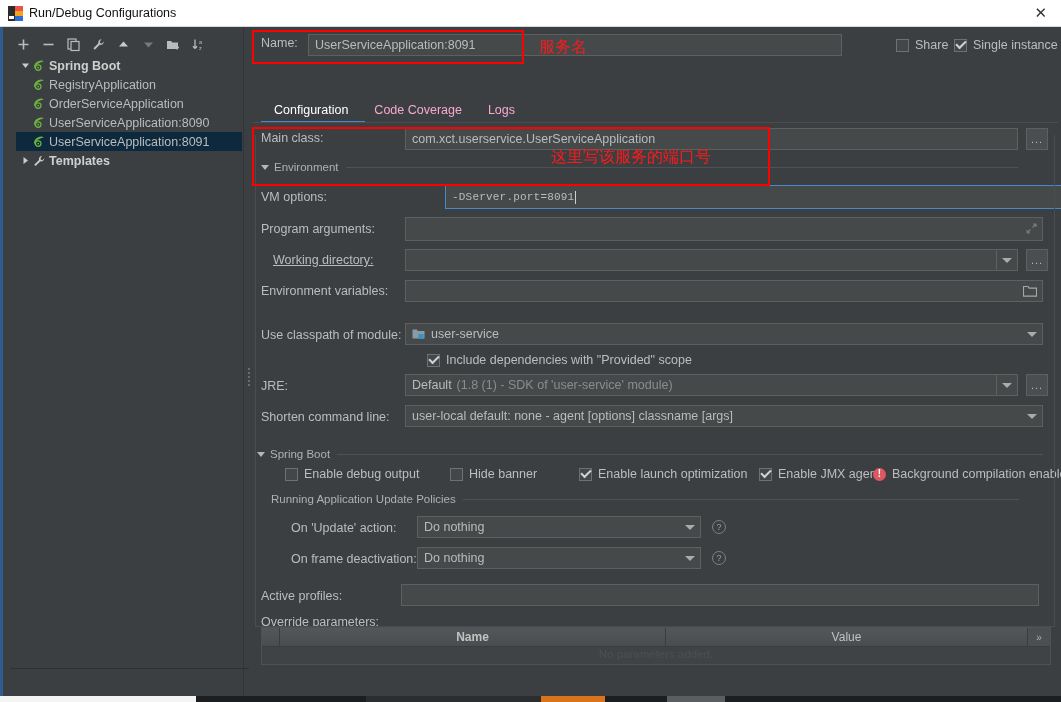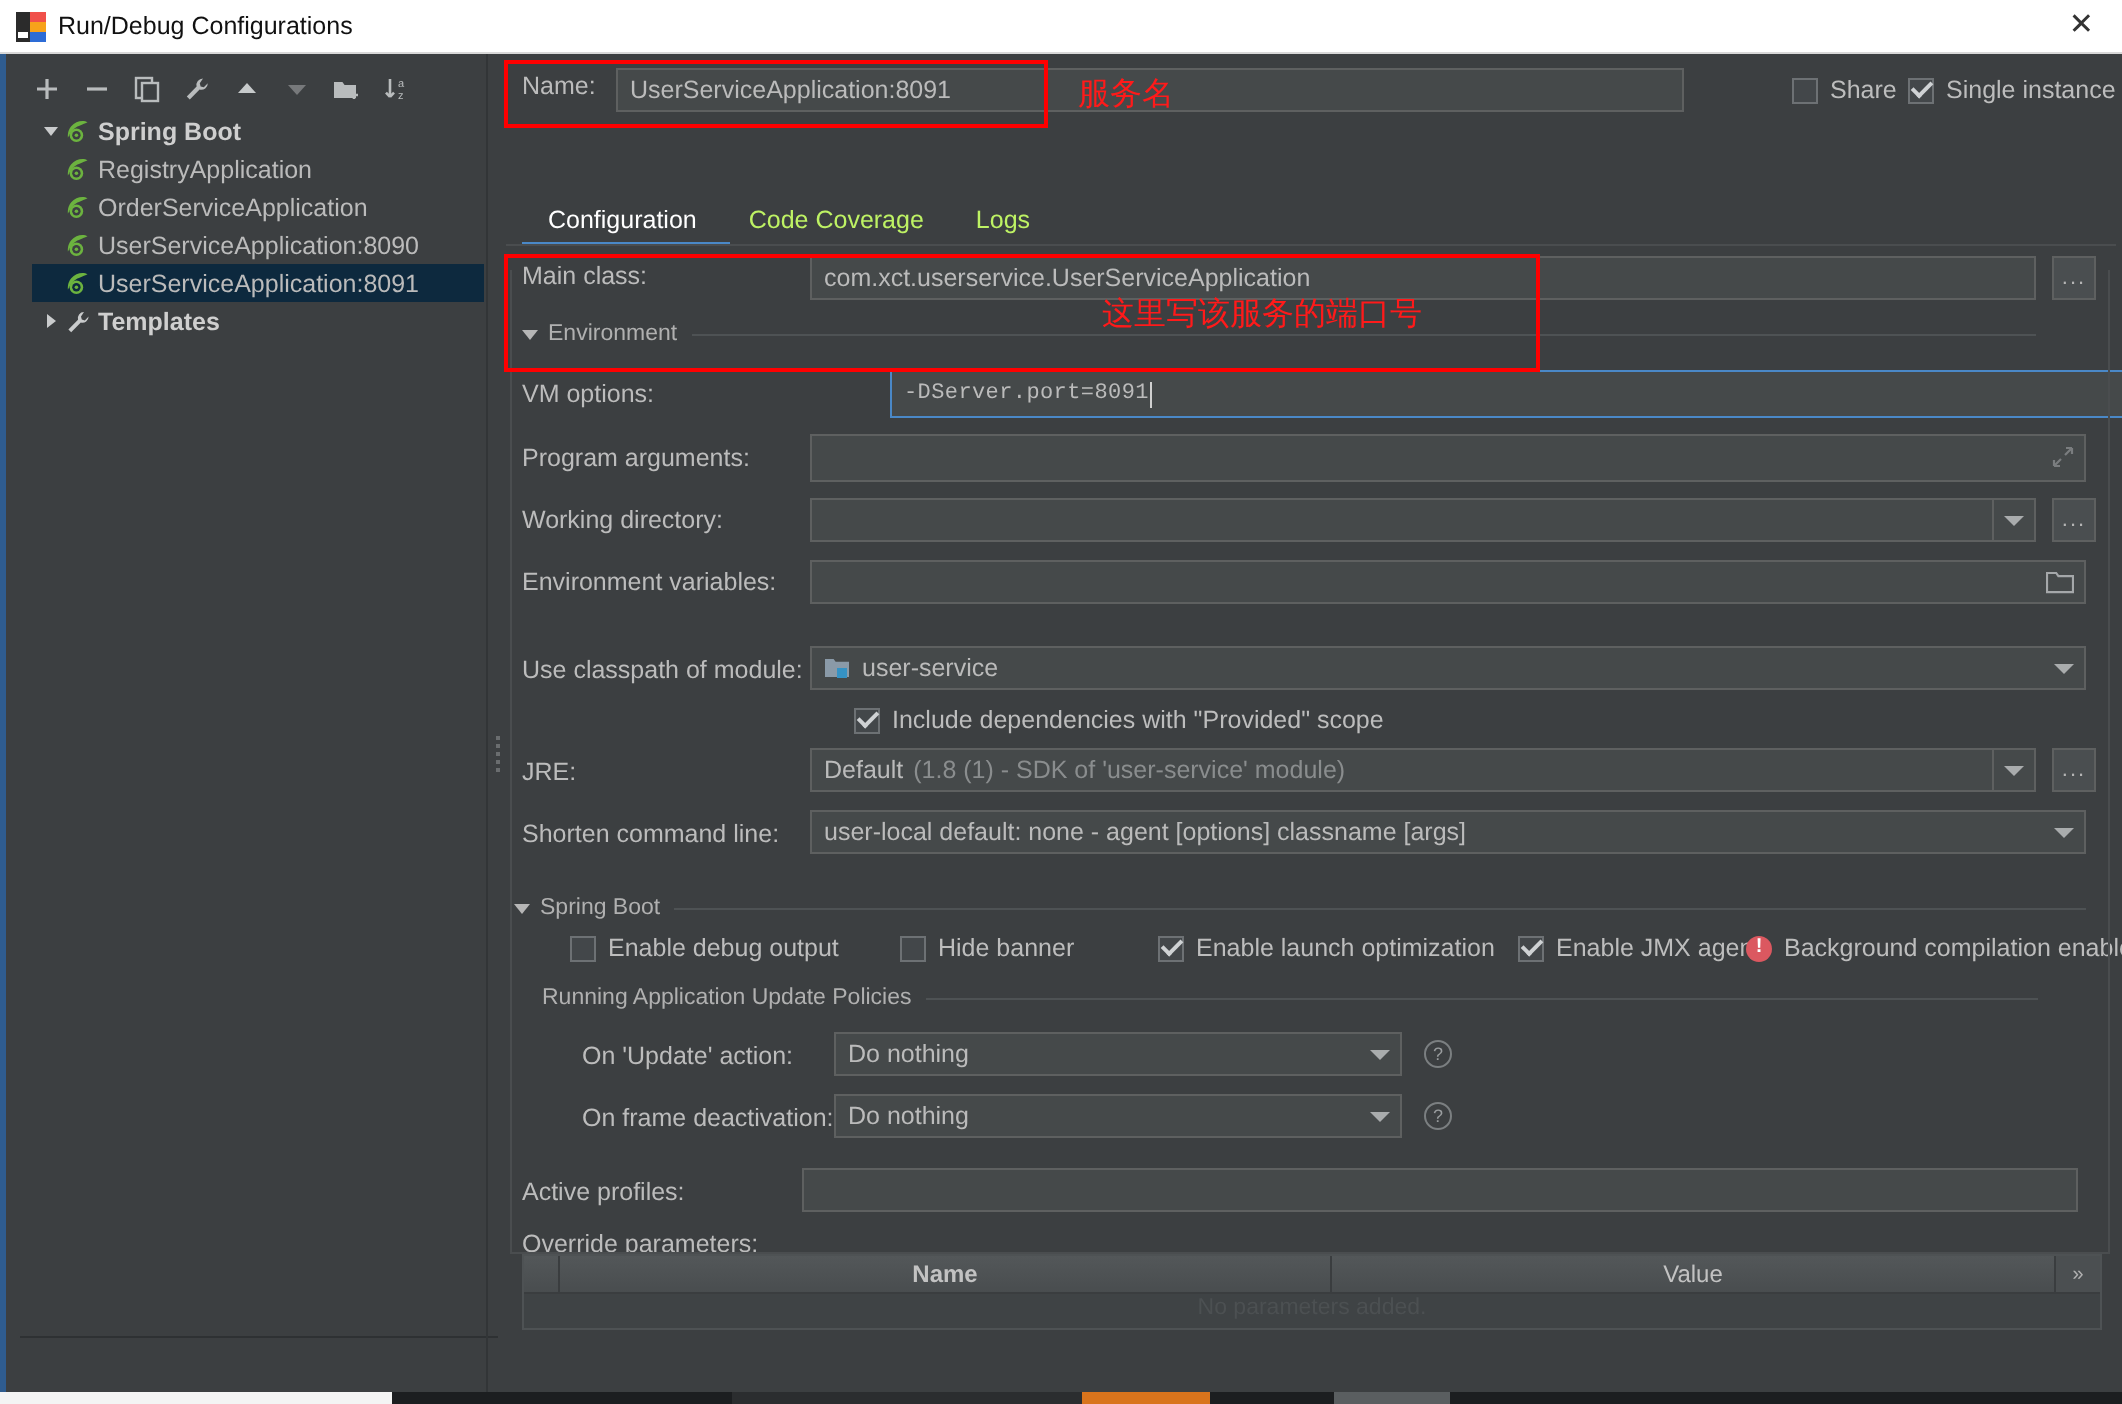--- a/index.html
+++ b/index.html
@@ -192,21 +192,21 @@
     width: 14px; height: 12px; cursor: pointer;
   }
 
   
   .tabs {
     position: absolute; left: 8px; top: 70px;
     display: flex; align-items: flex-end; height: 26px;
   }
   .tab {
     padding: 0 13px; height: 25px; line-height: 25px;
-    font-size: 12.5px; color: #bef264; cursor: pointer;
+    font-size: 12.5px; color: #f9a8d4; cursor: pointer;
     white-space: nowrap;
   }
   .tab.active { color: #ffffff; }
   .tab-underline {
     position: absolute; left: 8px; top: 94px;
     height: 2px; background: #4a88c7;
   }
   .tabs-baseline {
     position: absolute; left: 0px; top: 95px;
     width: 805px; height: 1px; background: #4a4d4f;
@@ -560,21 +560,21 @@
       <div class="row" style="left:8px; top:195px;">
         <span class="lbl">Program arguments:</span>
       </div>
       <div class="field" style="position:absolute; left:152px; top:190px; width:638px; height:24px;">
         <span></span>
         <svg class="expand-ico" viewBox="0 0 11 11">
           <path d="M10 1L6.5 4.5M10 1v3M10 1h-3M1 10l3.5-3.5M1 10v-3M1 10h3" stroke="#8c8f91" stroke-width="1.1" fill="none"></path>
         </svg>
       </div>
 
-      <div class="row" style="left:8px; top:226px;">
+      <div class="row" style="left:20px; top:226px;text-decoration:underline;">
         <span class="lbl">Working directory:</span>
       </div>
       <div class="field" style="position:absolute; left:152px; top:222px; width:613px;">
         <span></span>
         <span class="dd-arrow">
             <span class="caret-dn"></span>
           </span>
       </div>
       <div class="btn-dots" style="position:absolute; left:769px; top:222px;">...</div>
 

